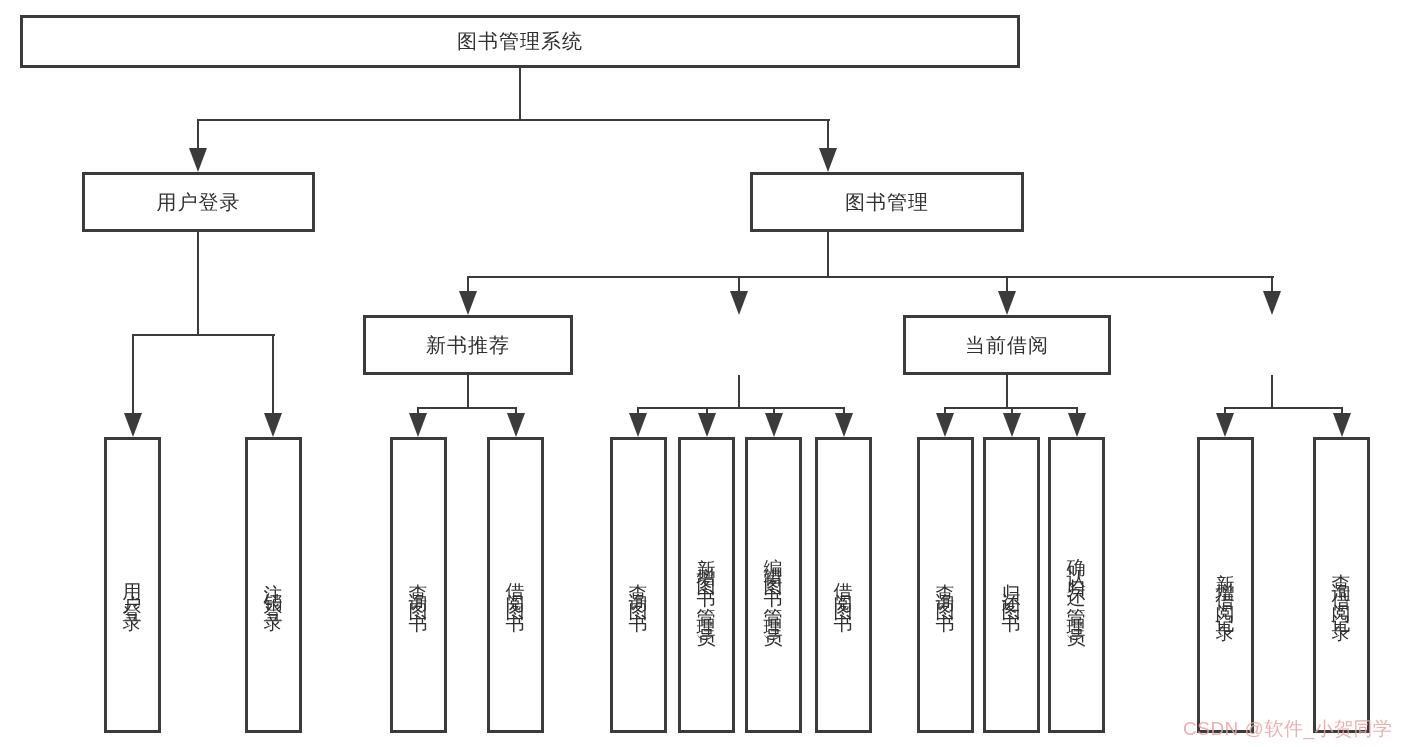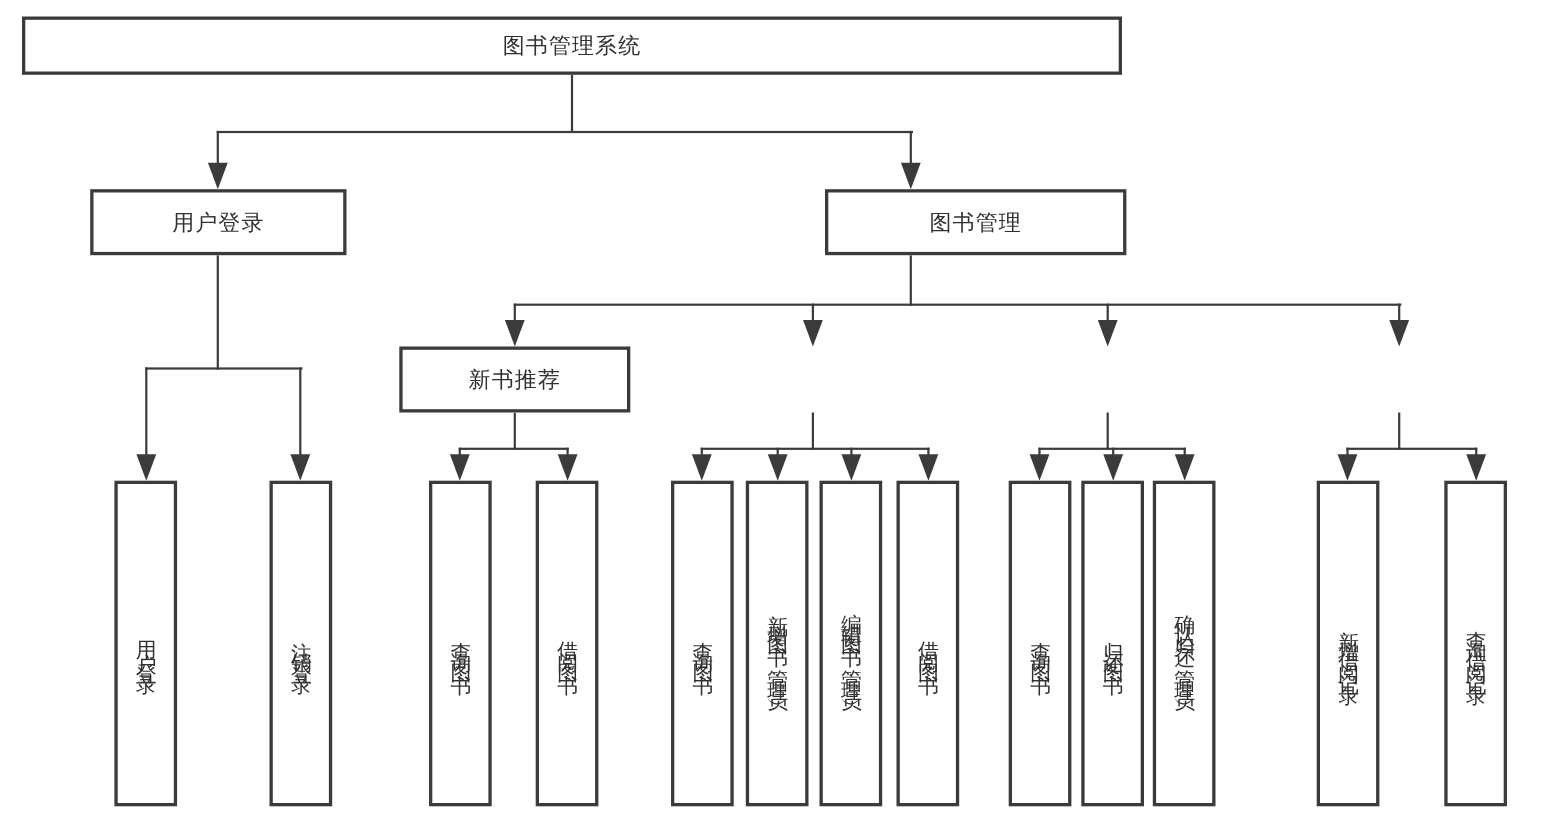--- a/index.html
+++ b/index.html
@@ -84,20 +84,21 @@
   <div class="vl" style="left:467px;top:276px;height:18px;"></div>
   <div class="ar" style="left:468px;top:291px;"></div>
   <div class="vl" style="left:738px;top:276px;height:18px;"></div>
   <div class="ar" style="left:739px;top:291px;"></div>
   <div class="vl" style="left:1006px;top:276px;height:18px;"></div>
   <div class="ar" style="left:1007px;top:291px;"></div>
   <div class="vl" style="left:1271px;top:276px;height:18px;"></div>
   <div class="ar" style="left:1272px;top:291px;"></div>
 
   <div class="bx" style="left:363px;top:315px;width:210px;height:60px;">新书推荐</div>
+  <div class="bx" style="left:903px;top:315px;width:208px;height:60px;">当前借阅</div>
 
   <div class="vl" style="left:467px;top:375px;height:34px;"></div>
   <div class="hl" style="left:417px;top:407px;width:100px;"></div>
   <div class="vl" style="left:417px;top:407px;height:10px;"></div>
   <div class="ar" style="left:418px;top:413px;"></div>
   <div class="vl" style="left:515px;top:407px;height:10px;"></div>
   <div class="ar" style="left:516px;top:413px;"></div>
 
   <div class="vl" style="left:738px;top:375px;height:34px;"></div>
   <div class="hl" style="left:637px;top:407px;width:208px;"></div>
@@ -137,14 +138,15 @@
   <div class="bx leaf" style="left:745px;top:437px;width:57px;height:296px;">编辑图书（管理员）</div>
   <div class="bx leaf" style="left:815px;top:437px;width:57px;height:296px;">借阅图书</div>
 
   <div class="bx leaf" style="left:917px;top:437px;width:57px;height:296px;">查询图书</div>
   <div class="bx leaf" style="left:983px;top:437px;width:57px;height:296px;">归还图书</div>
   <div class="bx leaf" style="left:1048px;top:437px;width:57px;height:296px;">确认归还（管理员）</div>
 
   <div class="bx leaf" style="left:1197px;top:437px;width:57px;height:296px;">新增借阅记录</div>
   <div class="bx leaf" style="left:1313px;top:437px;width:57px;height:296px;">查询借阅记录</div>
 
+  <div class="watermark">CSDN @软件_小贺同学</div>
 
 </div>
 
 </body></html>

